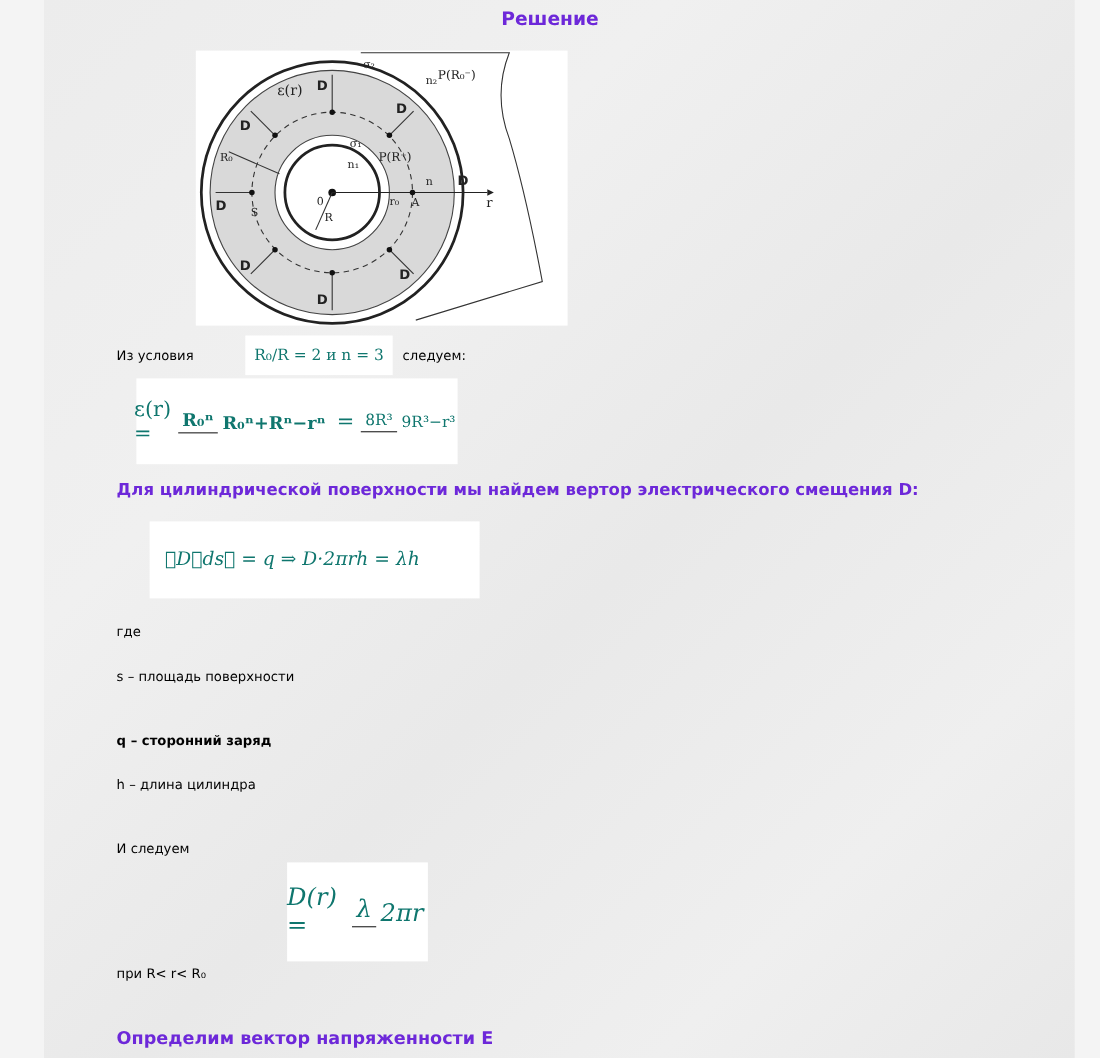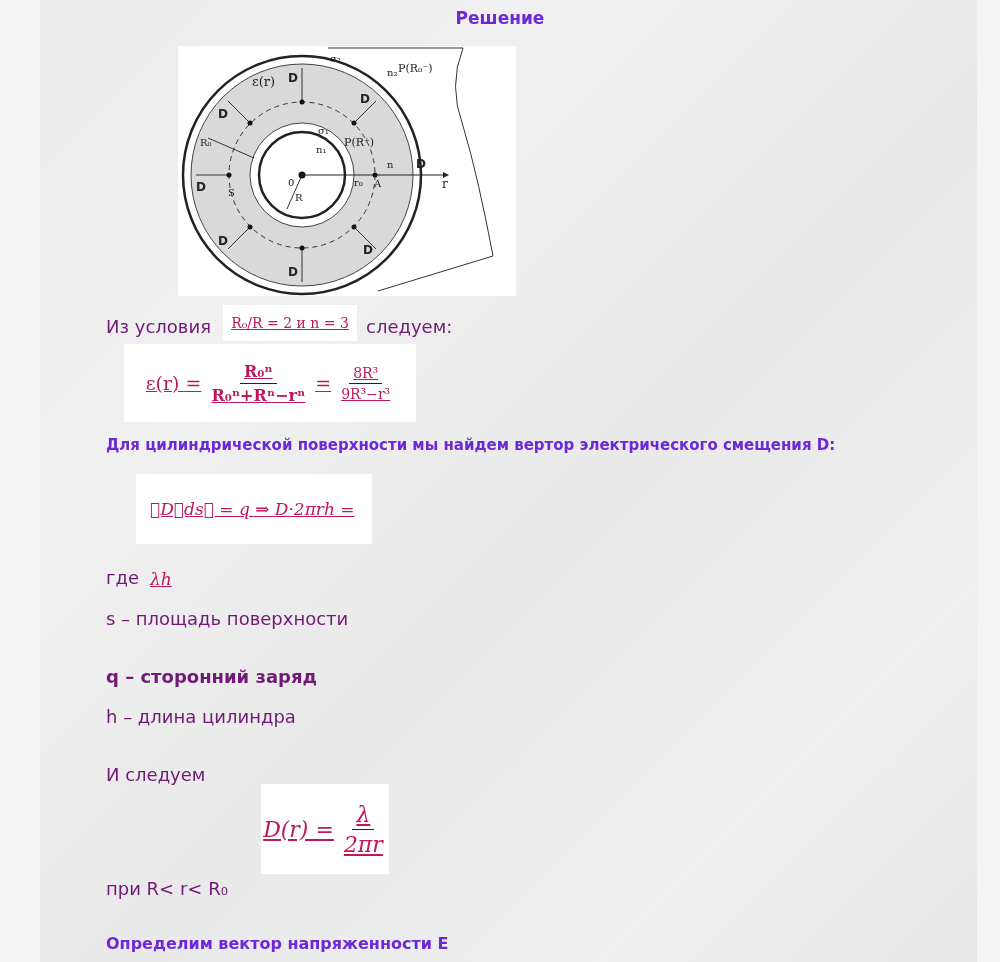--- a/index.html
+++ b/index.html
@@ -10,24 +10,24 @@
       color: #4a4a52;
       position: relative;
     }
     .paper {
       position: absolute; left: 40px; top: 0; width: 937px; height: 962px;
       background: linear-gradient(135deg, #ececec 0%, #f0f0f0 30%, #e9e9e9 55%, #efefef 80%, #e8e8e8 100%);
     }
     .abs { position: absolute; }
     .heading { font-weight: bold; color: #6d28d9; }
     .title { left: 0; width: 1000px; top: 8px; text-align: center; font-size: 17px; }
-    .txt { font-size: 18px; color: #701a75; }
+    .txt { font-size: 12px; color: #000000; }
     .white { background: #ffffff; }
-    .serif { font-family: "DejaVu Serif", serif; color: #be185d; text-decoration: underline; }
-    .frac { display: inline-flex; flex-direction: column; align-items: center; vertical-align: middle; }
+    .serif { font-family: "DejaVu Serif", serif; color: #0f766e; }
+    .frac { display: inline-flex; align-items: center; vertical-align: middle; }
     .frac .num { border-bottom: 1.5px solid #222; padding: 0 4px 2px; }
     .frac .den { padding: 2px 4px 0; }
   </style>
 </head>
 <body>
 
 <div class="paper"></div>
 
 <div class="abs heading title">Решение</div>
 
@@ -111,21 +111,21 @@
   </span>
   <span>=</span>
   <span class="frac" style="font-size:14px;">
     <span class="num">8R³</span>
     <span class="den">9R³−r³</span>
   </span>
 </div>
 
 <div class="abs heading" style="left:106px; top:436px; font-size:15px;">Для цилиндрической поверхности мы найдем вертор электрического смещения D:</div>
 
-<div class="abs white serif" style="left:136px; top:474px; width:236px; height:70px; line-height:70px; padding-left:14px; box-sizing:border-box; font-size:17px; font-style:italic;">∮D⃗ds⃗ = q ⇒ D·2πrh = λh</div>
+<div class="abs white serif" style="left:136px; top:474px; width:300px; height:70px; line-height:70px; padding-left:14px; box-sizing:border-box; font-size:17px; font-style:italic;">∮D⃗ds⃗ = q ⇒ D·2πrh = λh</div>
 
 <div class="abs txt" style="left:106px; top:550px;margin-top:17px;">где</div>
 
 <div class="abs txt" style="left:106px; top:608px;">s – площадь поверхности</div>
 <div class="abs txt" style="left:106px; top:666px;font-weight:bold;">q – сторонний заряд</div>
 <div class="abs txt" style="left:106px; top:706px;">h – длина цилиндра</div>
 
 <div class="abs txt" style="left:106px; top:764px;">И следуем</div>
 
 <div class="abs white serif" style="left:261px; top:784px; width:128px; height:90px; display:flex; align-items:center; justify-content:center; gap:6px; font-size:22px; font-style:italic;">

